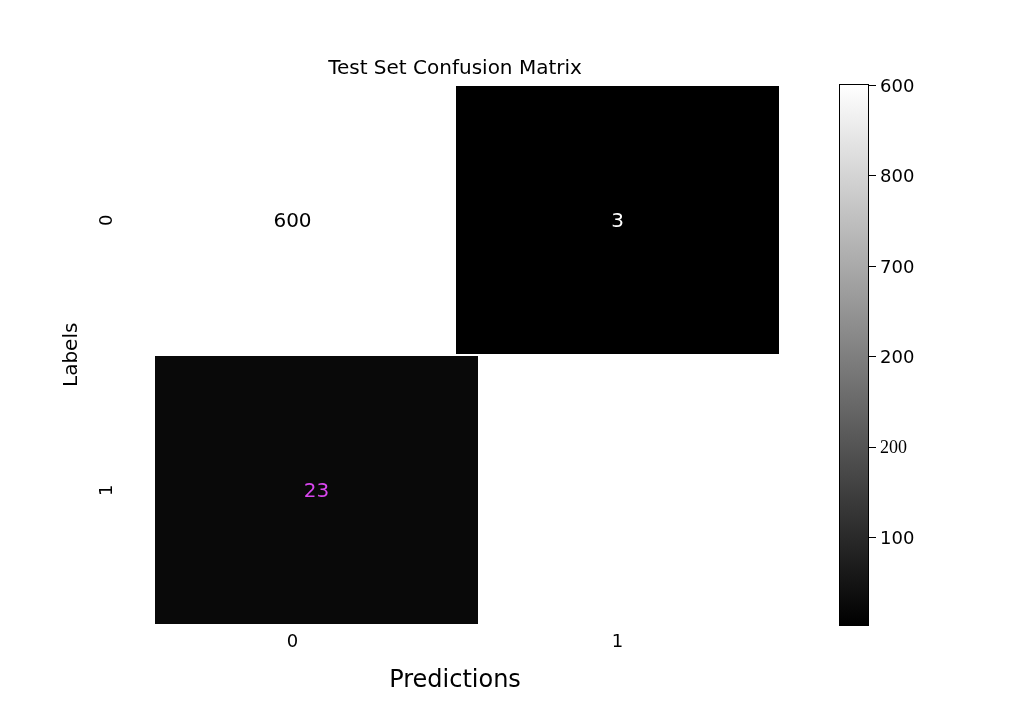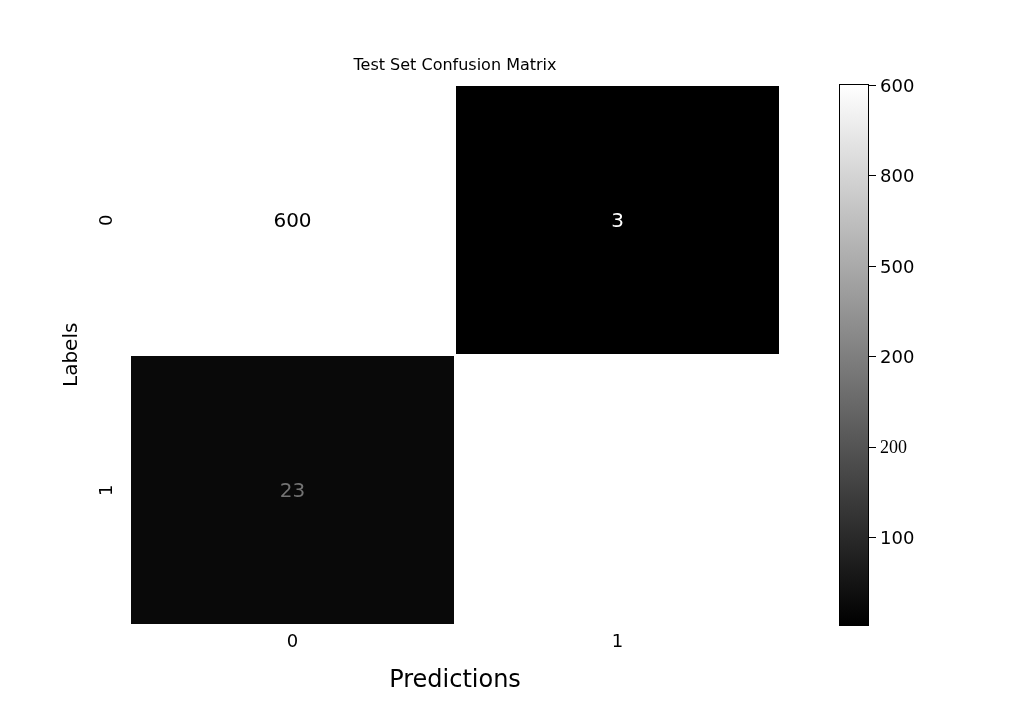--- a/index.html
+++ b/index.html
@@ -15,21 +15,21 @@
     position: relative;
     width: 1024px;
     height: 717px;
   }
   .title {
     position: absolute;
     left: 130px;
     width: 650px;
     top: 55px;
     text-align: center;
-    font-size: 16px;
+    font-size: 20px;
   }
   .heatmap {
     position: absolute;
     left: 130px;
     top: 85px;
     width: 650px;
     height: 540px;
     box-sizing: border-box;
   }
   .hm-row {
@@ -141,41 +141,41 @@
     <div class="ytick">0</div>
     <div class="ytick">1</div>
   </div>
 
   <div class="heatmap" id="heatmap">
       <div class="hm-row">
         <div class="hm-cell" style="background: rgb(255, 255, 255); color: rgb(0, 0, 0);">600</div>
         <div class="hm-cell" style="background: rgb(0, 0, 0); color: rgb(255, 255, 255);">3</div>
       </div>
       <div class="hm-row">
-        <div class="hm-cell" style="background: rgb(9, 9, 9); color: #737373;">23</div>
+        <div class="hm-cell" style="background: rgb(9, 9, 9); color: #d946ef; margin-left: 24px;">23</div>
       </div>
     </div>
 
   <div class="xticks">
     <div class="xtick">0</div>
     <div class="xtick">1</div>
   </div>
 
   <div class="xlabel">Predictions</div>
 
   <div class="colorbar"></div>
 
   <div class="cb-ticks" id="cb-ticks">
       <div class="cb-tickmark" style="top: 452.261px;"></div>
       <div class="cb-label" style="top: 452.261px;">100</div>
       <div class="cb-tickmark" style="top: 361.809px;"></div>
       <div class="cb-label" style="top: 362px; font-family: Liberation Serif, serif;">200</div>
       <div class="cb-tickmark" style="top: 271.357px;"></div>
       <div class="cb-label" style="top: 271.357px;">200</div>
       <div class="cb-tickmark" style="top: 180.905px;"></div>
-      <div class="cb-label" style="top: 180.905px;">500</div>
+      <div class="cb-label" style="top: 180.905px;">700</div>
       <div class="cb-tickmark" style="top: 90.4523px;"></div>
       <div class="cb-label" style="top: 90.4523px;">800</div>
       <div class="cb-tickmark" style="top: 0px;"></div>
       <div class="cb-label" style="top: 0px;">600</div>
     </div>
 
 </div>
 
 </body></html>

